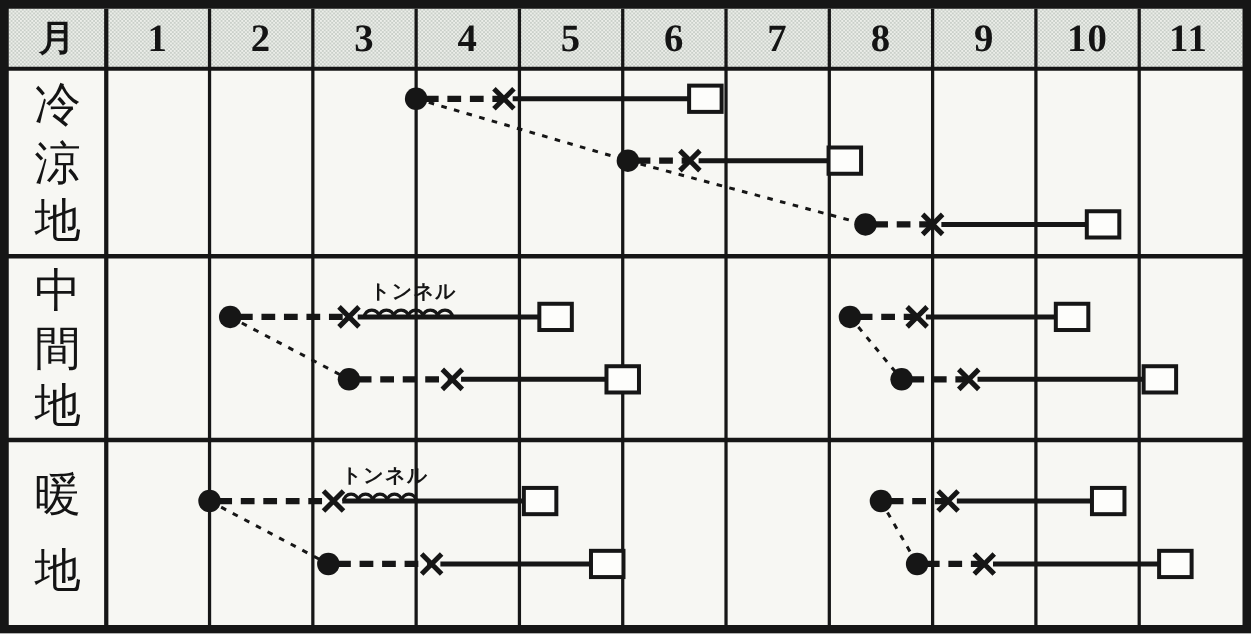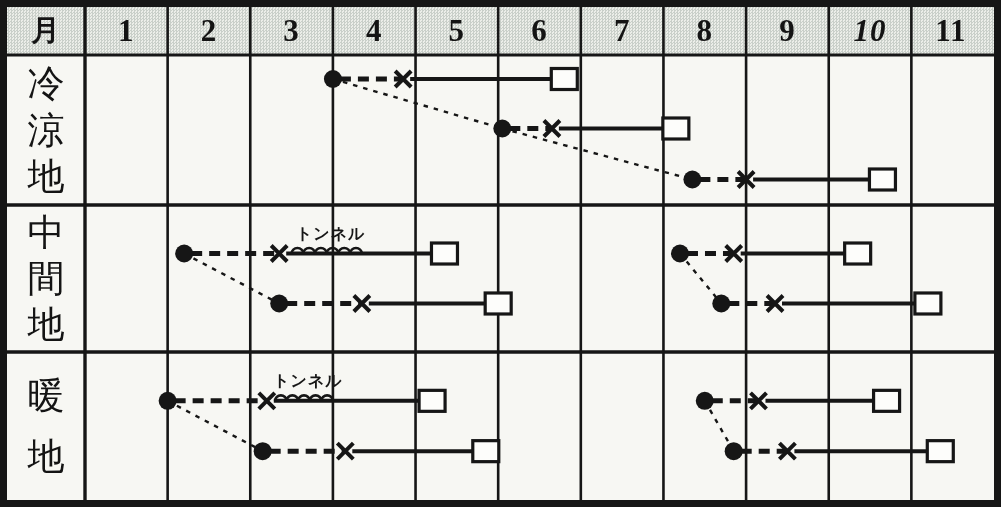--- a/index.html
+++ b/index.html
@@ -125,21 +125,21 @@
   <div id="month-header">
       <div class="hcell" style="left: 85px; width: 82.6364px;">1</div>
       <div class="hcell" style="left: 167.636px; width: 82.6364px;">2</div>
       <div class="hcell" style="left: 250.273px; width: 82.6364px;">3</div>
       <div class="hcell" style="left: 332.909px; width: 82.6364px;">4</div>
       <div class="hcell" style="left: 415.545px; width: 82.6364px;">5</div>
       <div class="hcell" style="left: 498.182px; width: 82.6364px;">6</div>
       <div class="hcell" style="left: 580.818px; width: 82.6364px;">7</div>
       <div class="hcell" style="left: 663.455px; width: 82.6364px;">8</div>
       <div class="hcell" style="left: 746.091px; width: 82.6364px;">9</div>
-      <div class="hcell" style="left: 828.727px; width: 82.6364px; font-style: italic;">10</div>
+      <div class="hcell" style="left: 828.727px; width: 82.6364px;">10</div>
       <div class="hcell" style="left: 911.364px; width: 79px;">11</div>
     </div>
   <div id="row-labels">
       <div class="region-label" style="top: 55px; height: 150px;">
         <span>冷</span>
         <span>涼</span>
         <span>地</span>
       </div>
       <div class="region-label" style="top: 205px; height: 147px;">
         <span>中</span>

